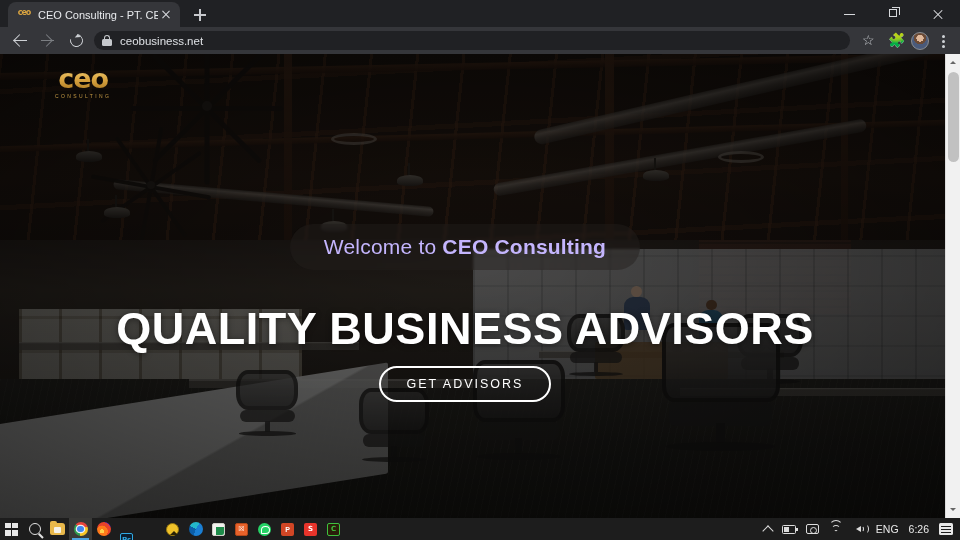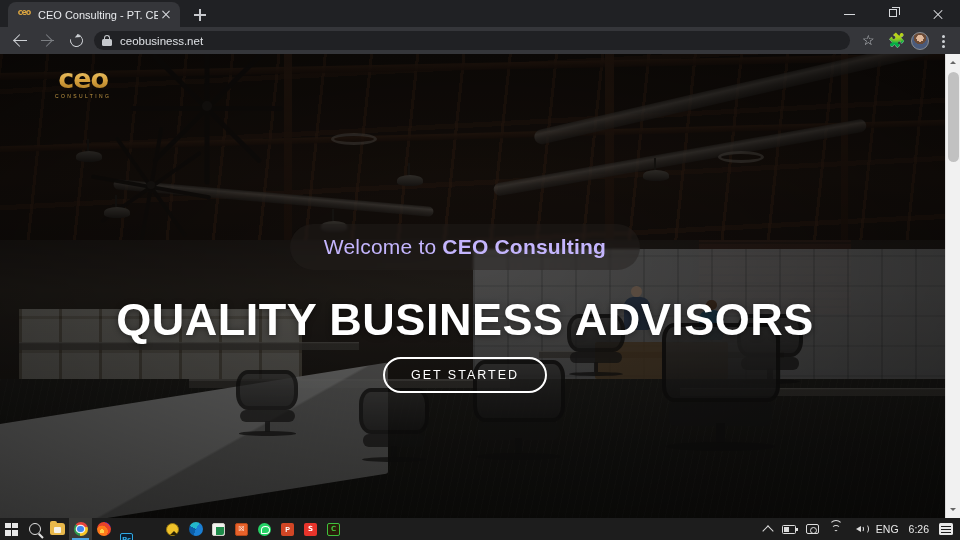--- a/index.html
+++ b/index.html
@@ -141,21 +141,21 @@
   .logo .sub { font-size:5px; letter-spacing:2.4px; color:#c49a45; margin-top:1px; }
   .sitenav { margin-left:auto; margin-right:38px; display:flex; gap:32px; }
   .sitenav a { color:#fff; font-size:13.5px; text-decoration:none; letter-spacing:.2px; }
 
   
   .herocontent { position:absolute; left:0; right:15px; top:170px; text-align:center; z-index:6; }
   .welcome { display:inline-block; padding:11px 34px; border-radius:26px;
              background:rgba(36,32,28,.45); backdrop-filter:blur(1px);
              font-size:21px; color:#c4b5fd; letter-spacing:.2px; }
   .welcome b { font-weight:700; }
-  .headline { margin-top:24px; font-size:45px; font-weight:700; color:#fff; letter-spacing:.5px;
+  .headline { margin-top:33px; font-size:45px; font-weight:700; color:#fff; letter-spacing:.5px;
               font-family:"Liberation Sans", sans-serif; text-shadow:0 1px 6px rgba(0,0,0,.45); }
   .cta { display:inline-block; margin-top:11px; padding:9px 26px; border:2px solid #fff; border-radius:22px;
          color:#fff; font-size:12.5px; letter-spacing:2px; font-weight:500; text-decoration:none; }
 
   
   .pagescroll { position:absolute; right:0; top:0; width:15px; height:464px; background:#f1f1f1;
                 border-left:1px solid #dcdcdc; }
   .sb-arrow { position:absolute; left:0; width:15px; height:15px; }
   .sb-arrow i { position:absolute; left:4px; width:0; height:0; border:3.5px solid transparent; }
   .sb-up { top:0; } .sb-up i { top:4px; border-bottom-color:#666; }
@@ -393,21 +393,21 @@
       <div class="siteheader">
         <div class="logo">
           <div class="mark">ceo</div>
           <div class="sub">CONSULTING</div>
         </div>
       </div>
 
       <div class="herocontent">
         <div class="welcome"><span>Welcome to </span><b>CEO Consulting</b></div>
         <h1 class="headline">QUALITY BUSINESS ADVISORS</h1>
-        <div><a class="cta" href="#">GET STARTED</a></div>
+        <div><a class="cta" href="#">GET ADVISORS</a></div>
       </div>
     </div>
 
     <div class="pagescroll">
       <div class="sb-arrow sb-up">
           <i></i>
         </div>
       <div class="sb-thumb"></div>
       <div class="sb-arrow sb-dn">
           <i></i>

